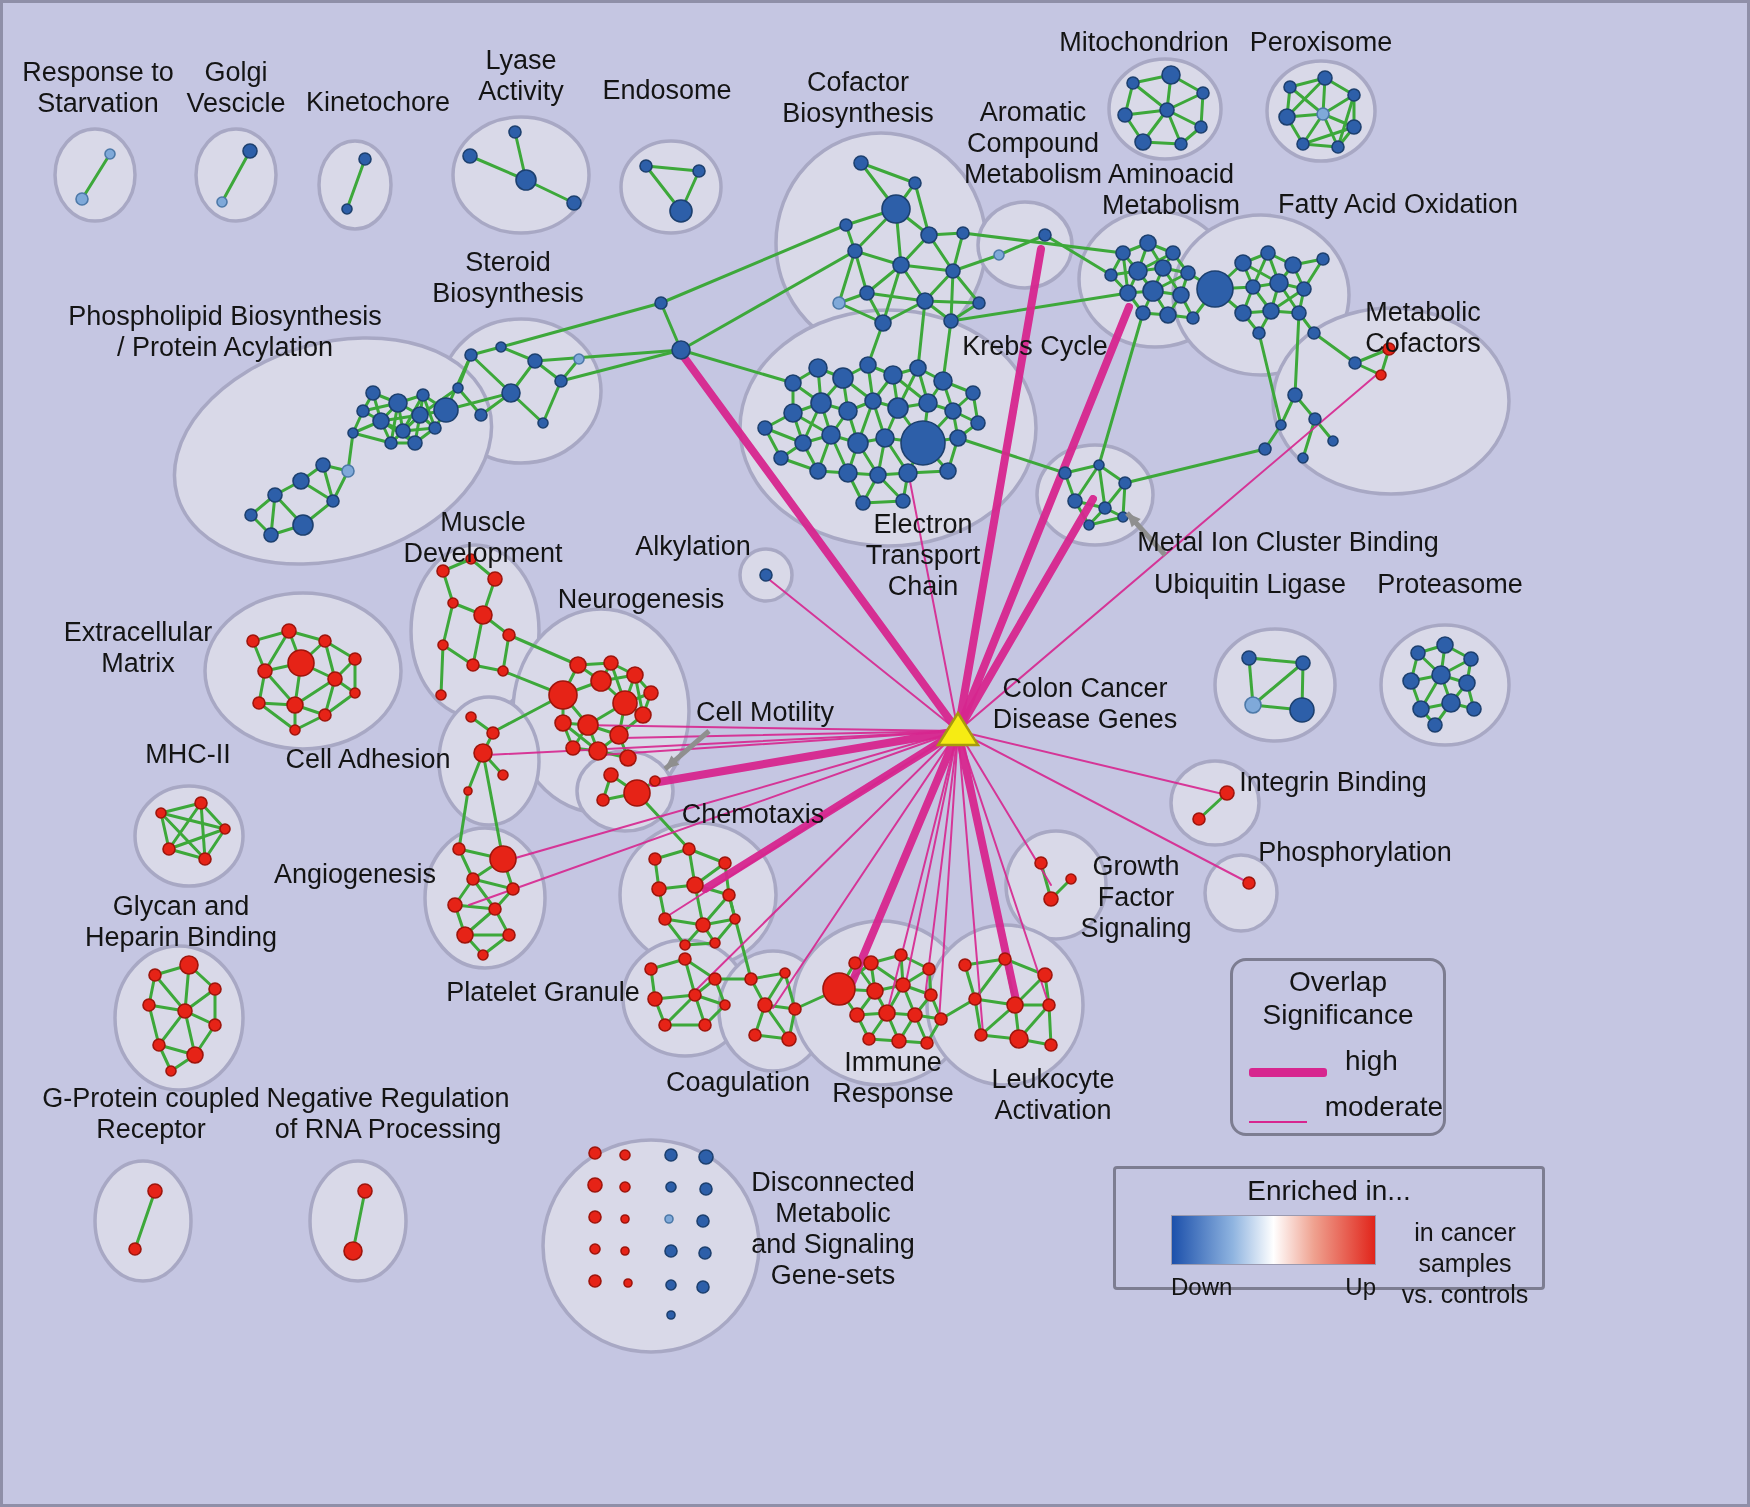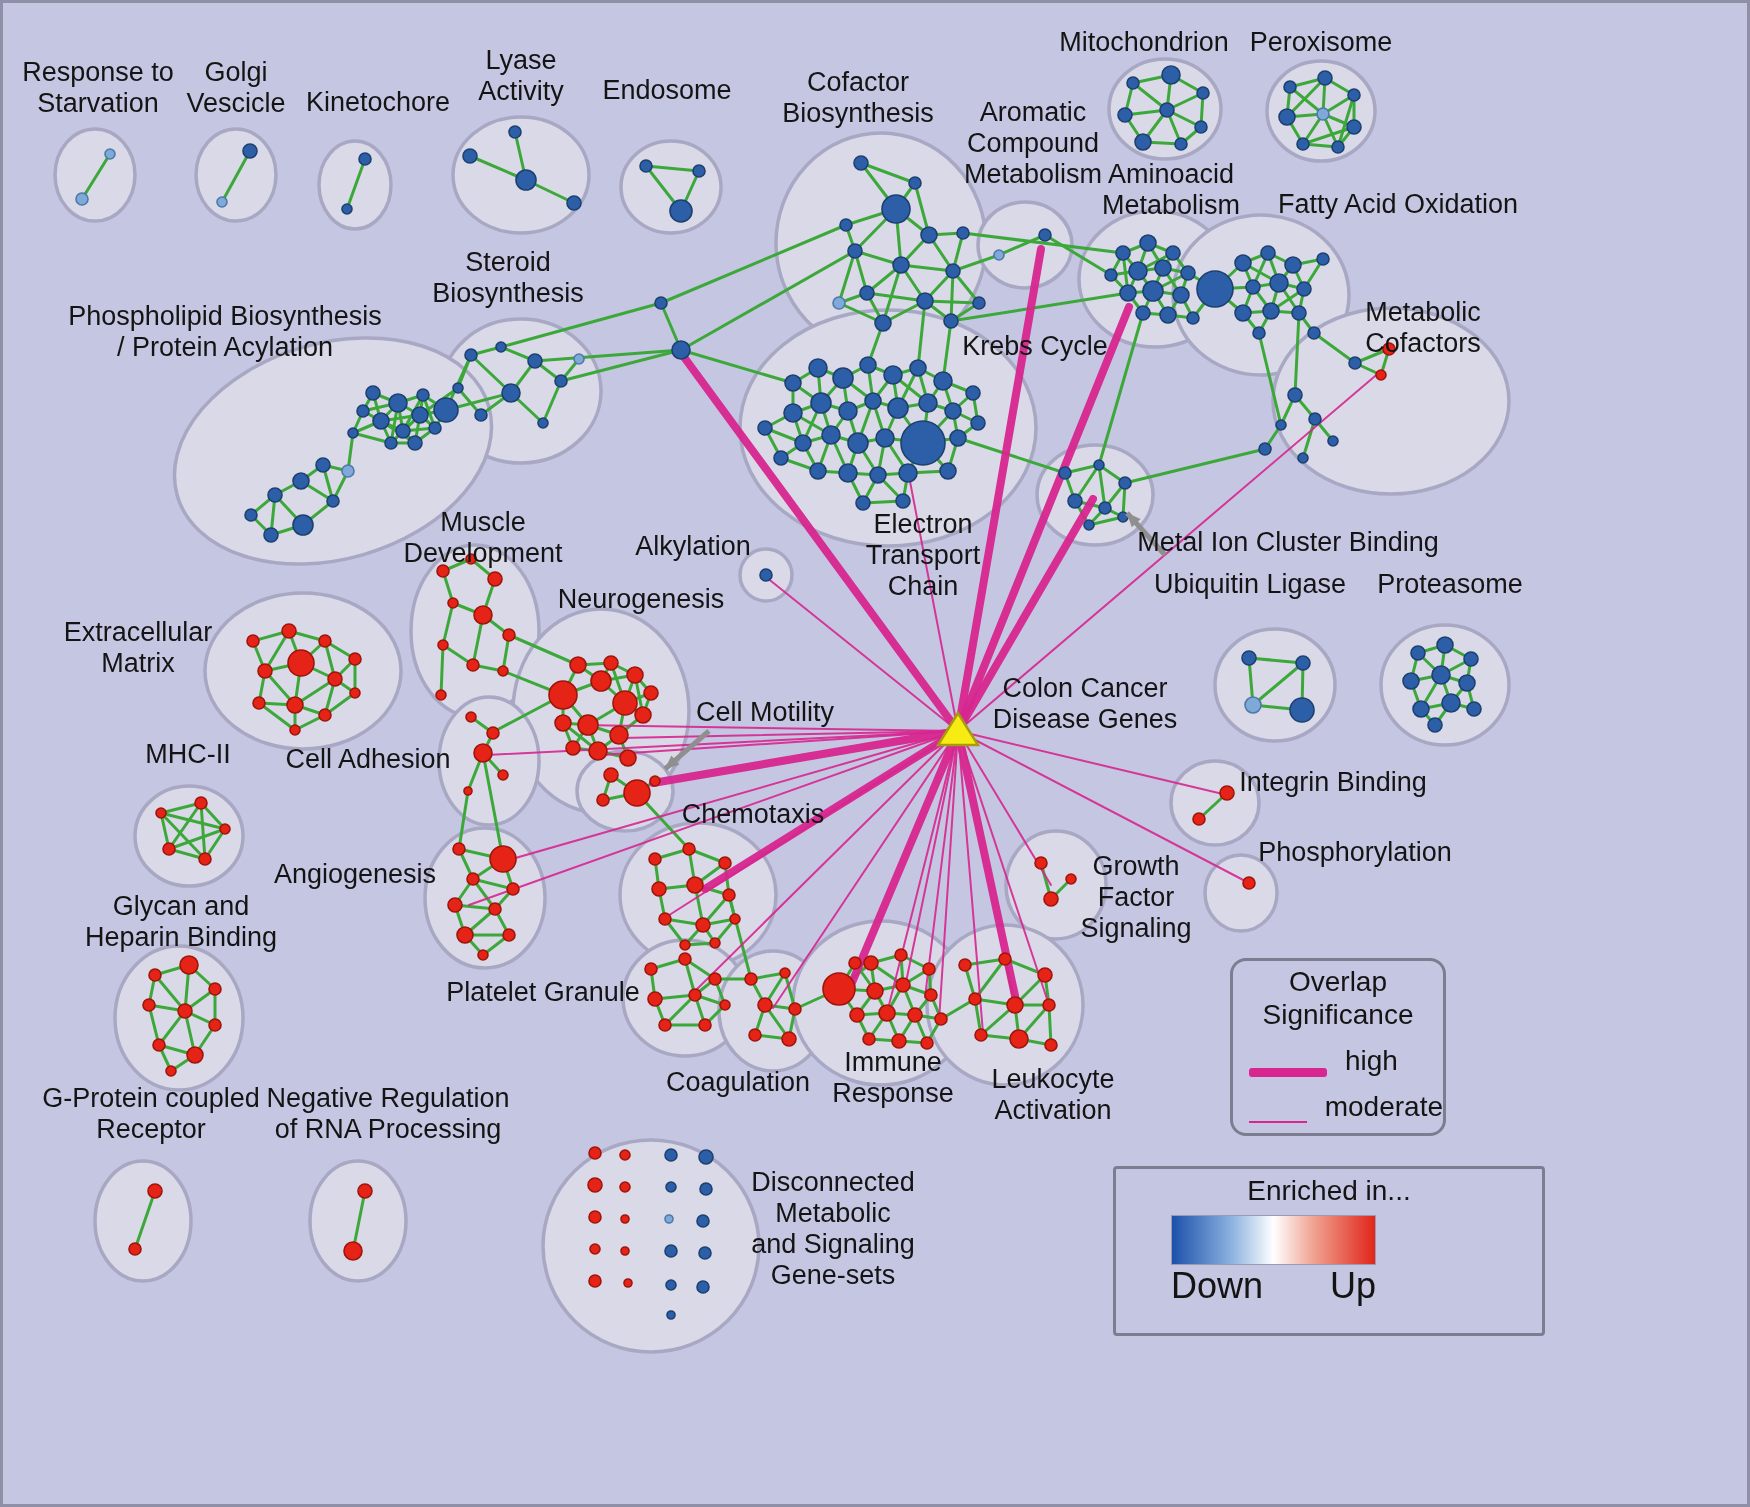--- a/index.html
+++ b/index.html
@@ -11,26 +11,26 @@
   .edge-moderate{stroke:#d7268f;stroke-width:2;stroke-linecap:round;opacity:.9;}
   .cluster-label{font-family:"Liberation Sans",sans-serif;font-size:27px;fill:#141414;}
   .legend{position:absolute;border:3px solid #7d7d91;color:#141414;box-sizing:border-box;}
   .legend-overlap{left:1227px;top:955px;width:216px;height:178px;border-radius:16px;padding:4px 0 0 0;}
   .lg-title{text-align:center;font-size:28px;line-height:33px;}
   .lg-row{display:flex;align-items:flex-end;margin:14px 0 0 16px;}
   .line-sample{display:inline-block;width:78px;margin-right:18px;}
   .line-high{height:9px;border-radius:3px;}
   .line-moderate{height:2.5px;}
   .lg-label{font-size:28px;}
-  .legend-enriched{left:1110px;top:1163px;width:432px;height:170px;border-radius:4px;padding:6px 0 0 0;}
+  .legend-enriched{left:1110px;top:1163px;width:432px;height:124px;border-radius:4px;padding:6px 0 0 0;}
   .en-title{text-align:center;font-size:28px;}
   .en-body{display:flex;margin-top:8px;}
   .en-left{margin-left:55px;width:205px;}
   .gradient-bar{width:205px;height:50px;border:1px solid #9a9ab0;box-sizing:border-box;}
-  .en-downup{display:flex;justify-content:space-between;font-size:36px;text-align:right;}
+  .en-downup{display:flex;justify-content:space-between;font-size:24px;margin-top:8px;text-align:right;}
   .en-side{width:150px;margin-left:14px;font-size:25px;line-height:31px;text-align:center;margin-top:2px;}
 </style>
 </head>
 <body>
 
 <div class="figure">
   <svg id="map" width="1750" height="1507" viewBox="0 0 1750 1507">
       <g>
         <ellipse class="bubble" cx="92" cy="172" rx="40" ry="46"></ellipse>
         <ellipse class="bubble" cx="233" cy="172" rx="40" ry="46"></ellipse>
@@ -1033,15 +1033,20 @@
   <div class="legend legend-enriched">
     <div class="en-title">Enriched in...</div>
     <div class="en-body">
       <div class="en-left">
         <div class="gradient-bar" id="gradbar" style="background: linear-gradient(to right, rgb(28, 80, 171), rgb(143, 180, 224) 30%, rgb(255, 255, 255) 50%, rgb(239, 161, 143) 70%, rgb(225, 37, 27));"></div>
         <div class="en-downup">
           <span>Down</span>
           <span>Up</span>
         </div>
       </div>
+      <div class="en-side">
+        <div>in cancer</div>
+        <div>samples</div>
+        <div>vs. controls</div>
+      </div>
     </div>
   </div>
 </div>
 
 </body></html>

